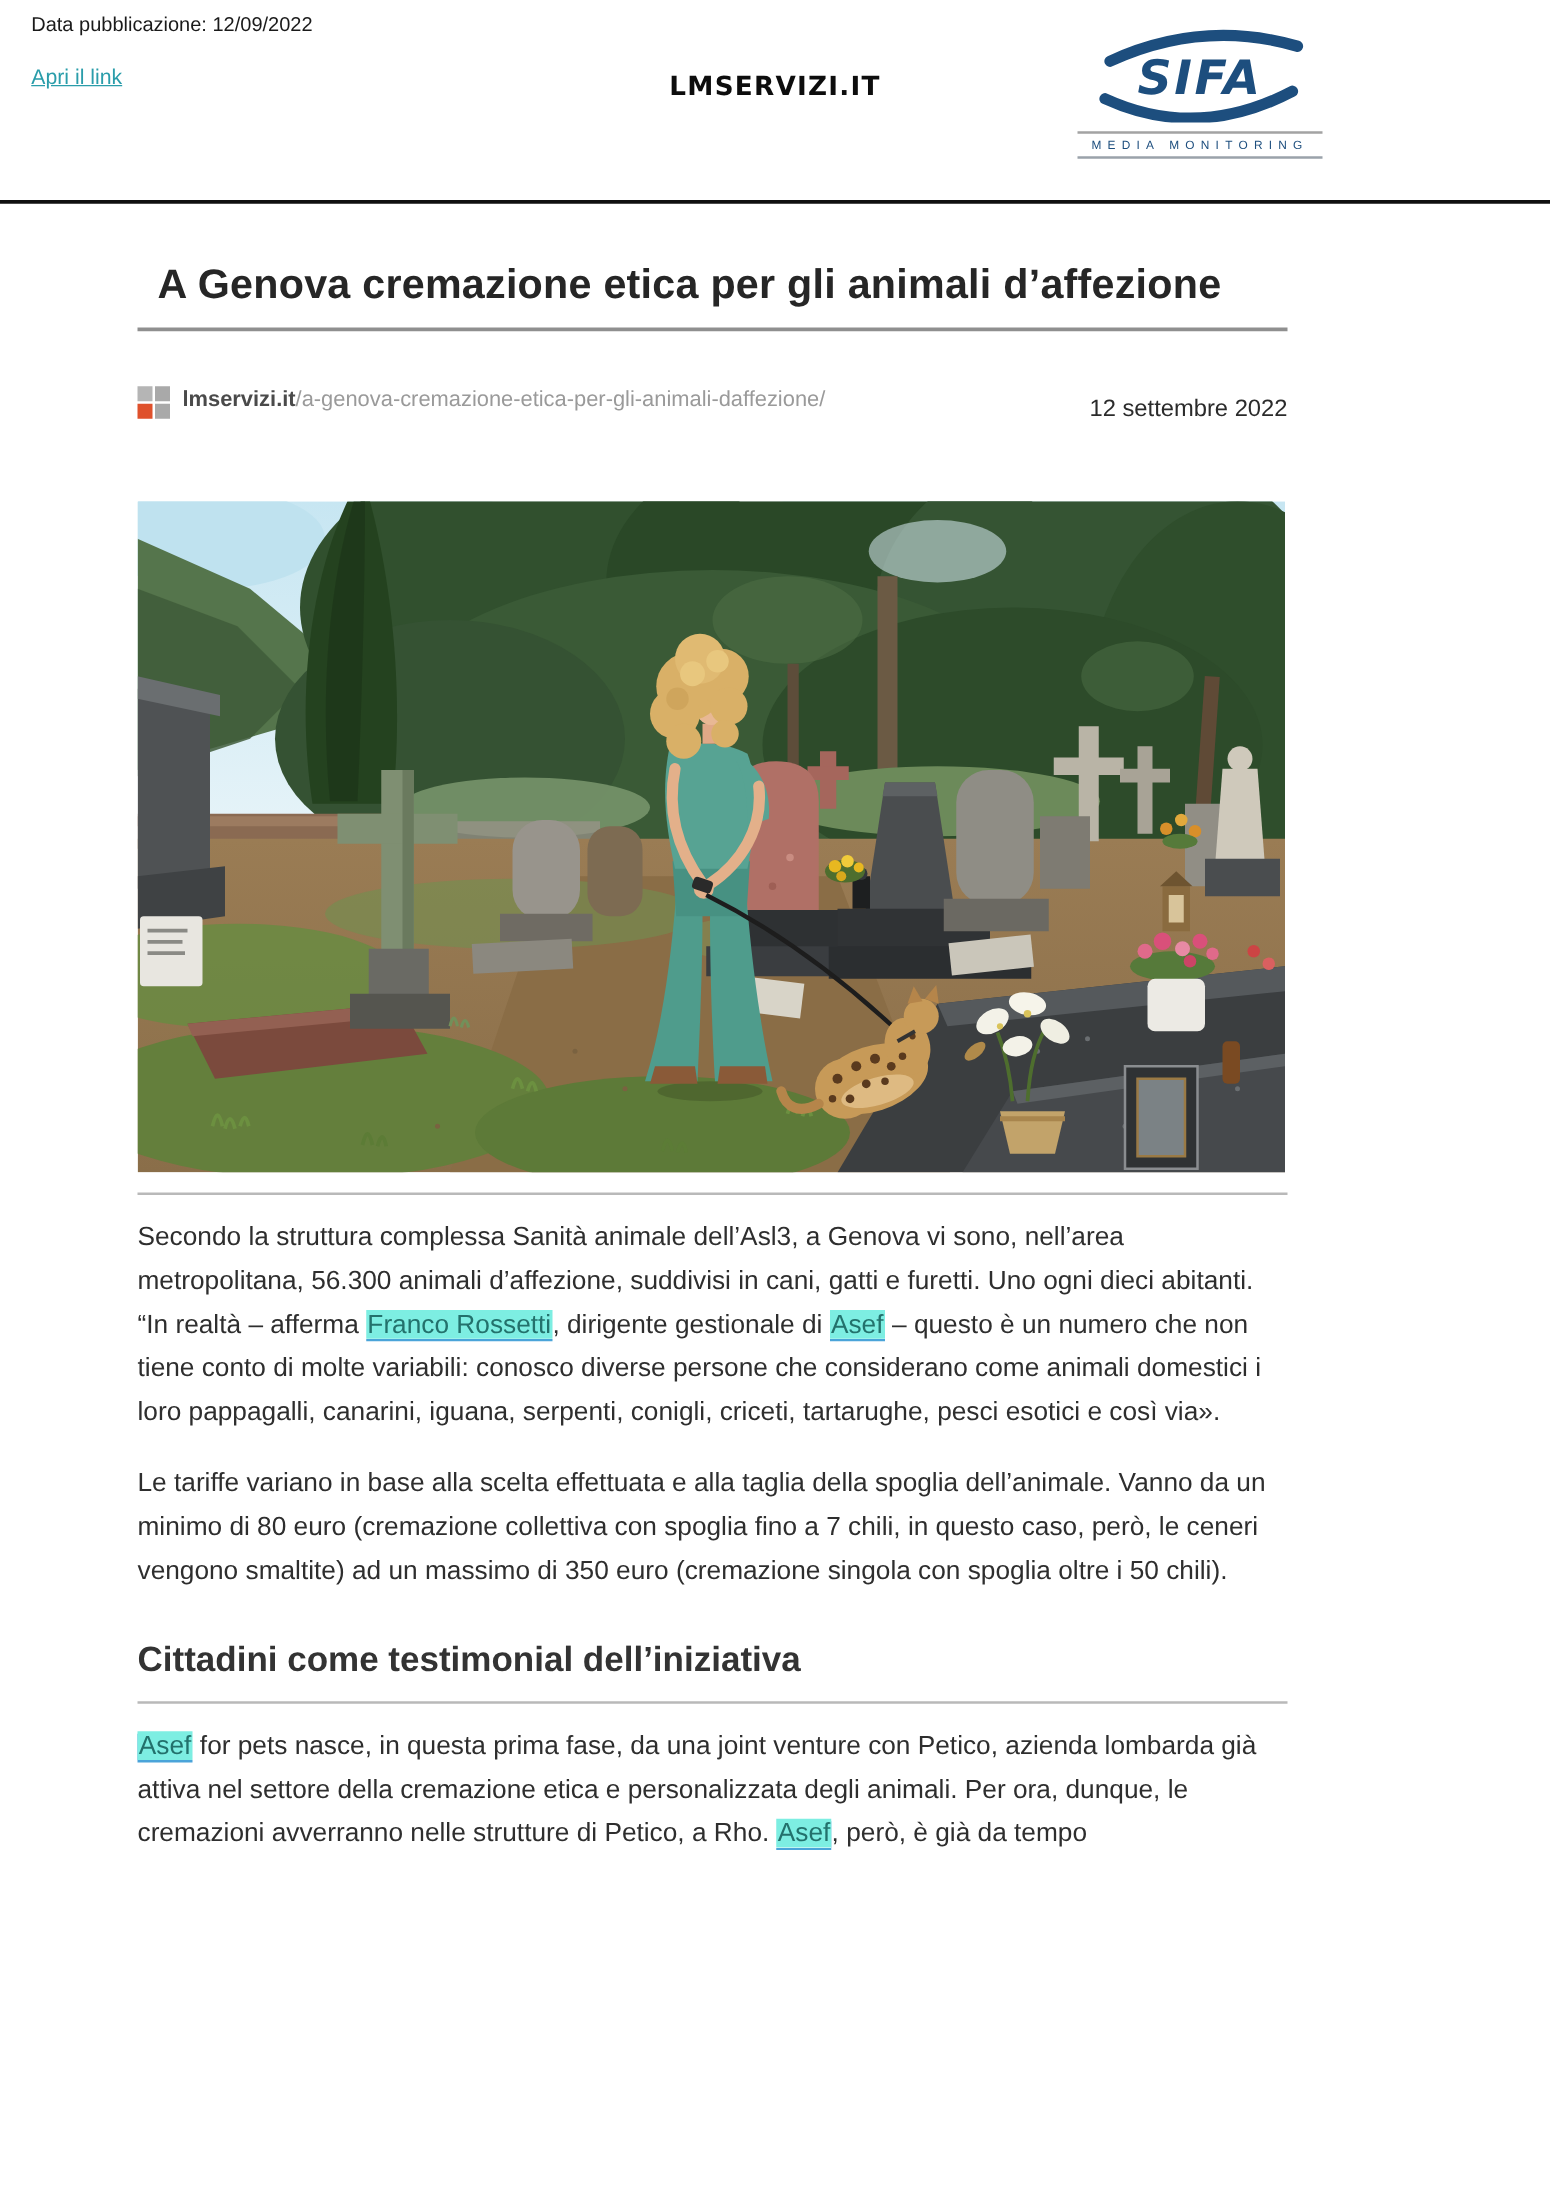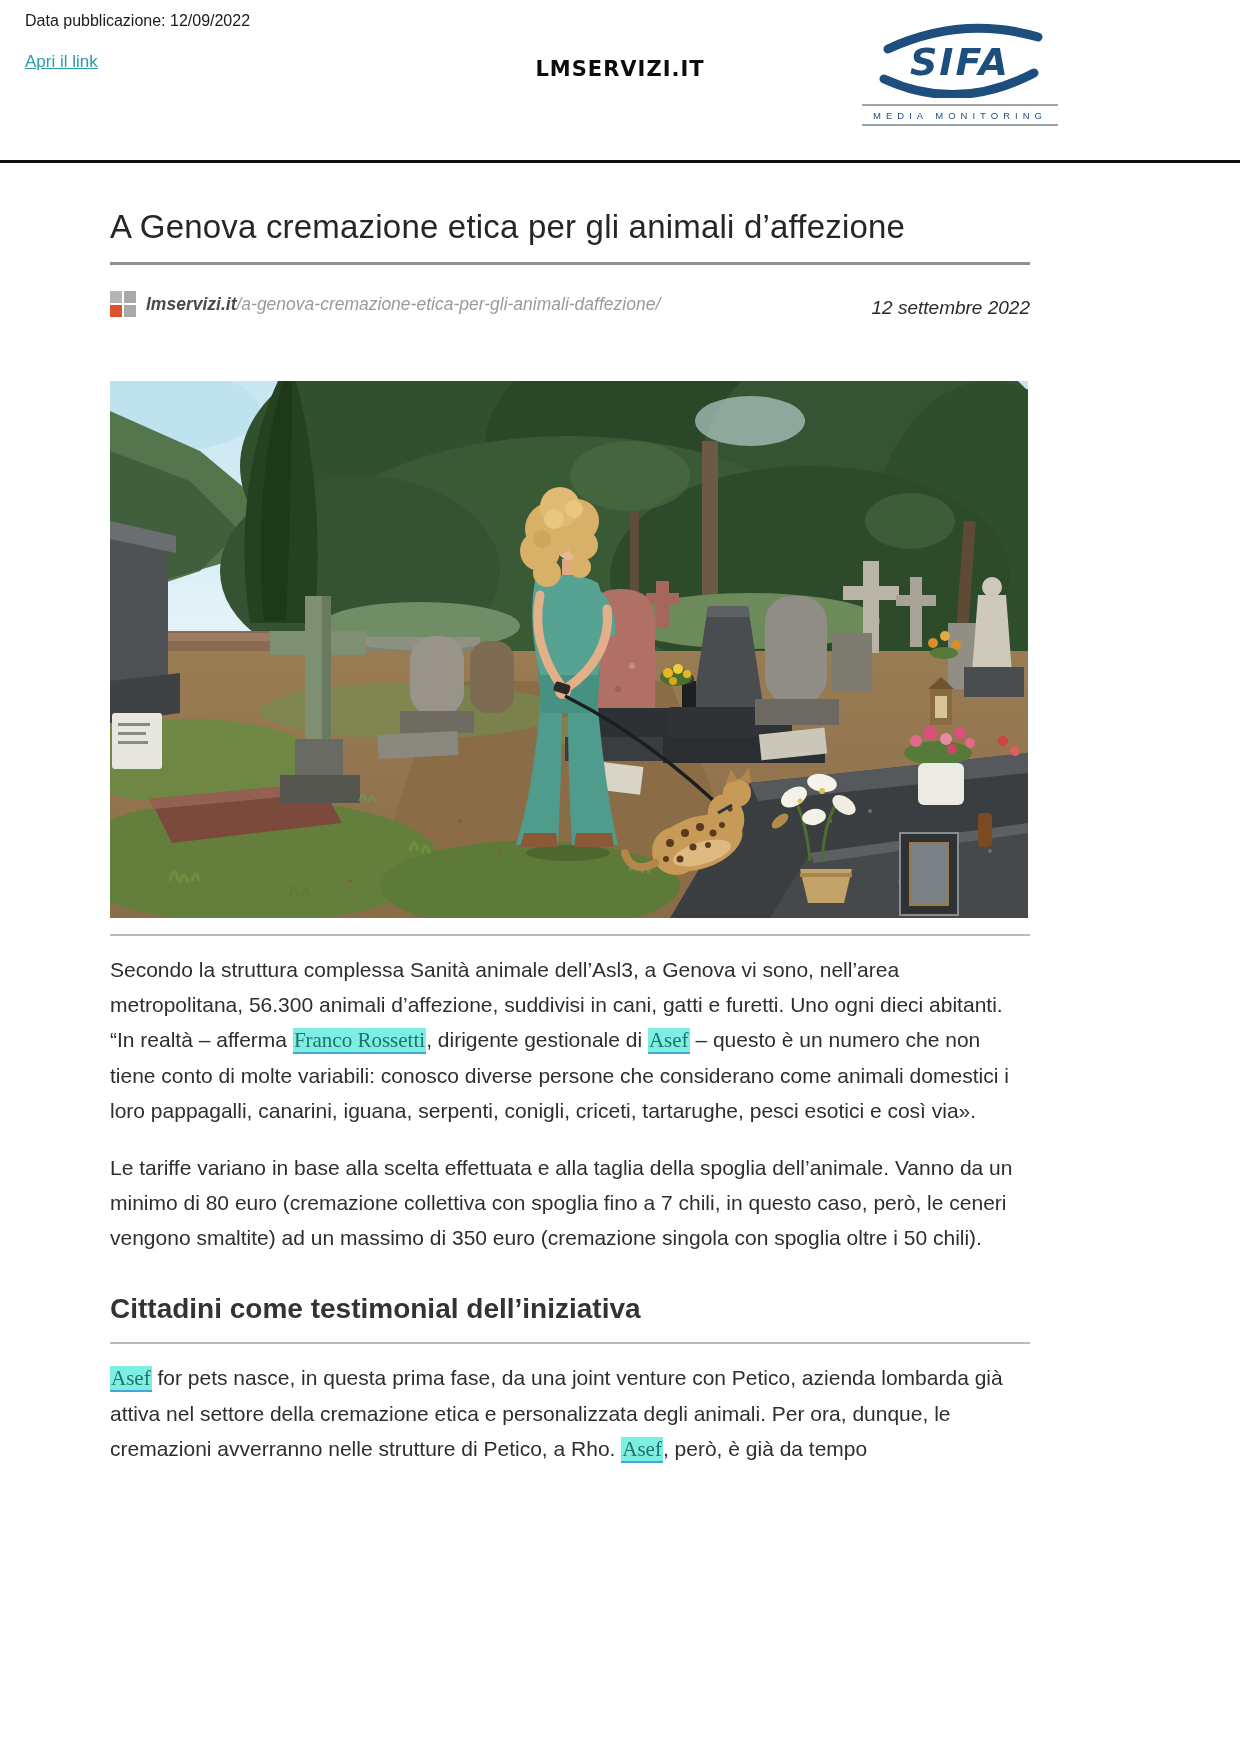--- a/index.html
+++ b/index.html
@@ -14,42 +14,42 @@
             font-family:"DejaVu Sans",sans-serif;font-weight:bold;font-size:21px;
             letter-spacing:1px;color:#0d0d0d;}
   .logo{position:absolute;left:862px;top:22px;width:196px;color:var(--logo-navy,#1d4e7e);}
   .logo-tagline{border-top:2px solid #a3a3a3;border-bottom:2px solid #9aa2aa;
                 margin-top:2px;padding:4px 0 3px;text-align:center;font-size:9.5px;
                 letter-spacing:5px;color:var(--logo-navy,#1d4e7e);white-space:nowrap;}
   .top-rule{position:absolute;top:160px;left:0;width:100%;height:3px;background:#101010;}
 
   
   .content{position:absolute;left:110px;top:165px;width:920px;}
-  h1{margin:40px 0 0;font-size:33px;line-height:43px;color:#262626;
-     font-weight:normal;letter-spacing:.2px;}
+  h1{margin:40px 16px 0;font-size:33px;line-height:43px;color:#262626;
+     font-weight:bold;letter-spacing:.2px;}
   .title-rule{height:3px;background:#8f8f8f;margin-top:14px;}
-  .source-row{margin-top:24px;display:flex;align-items:center;height:30px;font-style:italic;}
+  .source-row{margin-top:44px;display:flex;align-items:flex-start;height:30px;}
   .favicon{width:26px;height:26px;display:grid;grid-template-columns:12px 12px;
            grid-template-rows:12px 12px;gap:2px;margin-right:10px;flex:0 0 auto;}
   .sq{background:#a9a9a9;}
   .sq.tl{background:#b5b5b5;}
   .sq.bl{background:#df512c;}
   .source-url{font-size:17.5px;color:#9a9a9a;cursor:pointer;}
   .source-url b{color:#4a4a4a;font-weight:bold;}
   .date{margin-left:auto;font-size:19px;color:#2b2b2b;align-self:flex-end;}
 
   .photo{margin:62px 0 0;width:918px;height:537px;overflow:hidden;}
   .photo svg{display:block;}
 
   .sections h2{margin:36px 0 0;font-size:28px;line-height:35px;color:#333;font-weight:bold;}
   .sec-hr{height:2px;background:#b9b9b9;margin-top:16px;}
   .sections p{margin:22px 0 0;font-size:21px;line-height:35px;color:#2e2e2e;}
   .sec-hr + p{margin-top:16px;}
   .hl{background:var(--highlight-bg,#7deee2);color:var(--highlight-text,#23716c);
-      box-shadow:0 2px 0 var(--highlight-underline,#4aa4d9);padding:0 1px;font-family:Liberation Serif, serif;}
+      box-shadow:0 2px 0 var(--highlight-underline,#4aa4d9);padding:0 1px;}
 
   
   .footer-rule{position:absolute;top:1682px;left:0;width:100%;height:2px;background:#c9c9c9;}
   .footer-notice{position:absolute;left:35px;top:1692px;font-size:15.5px;color:#1c1c1c;}
   .footer-source{position:absolute;left:0;right:0;top:1716px;text-align:center;
                  font-size:16.5px;color:#1c1c1c;}
   .page-fraction{position:absolute;right:48px;top:1698px;font-size:13px;color:#1c1c1c;}
   .page-number{position:absolute;right:31px;top:1712px;font-size:16px;color:#1c1c1c;}
 </style>
 </head>

